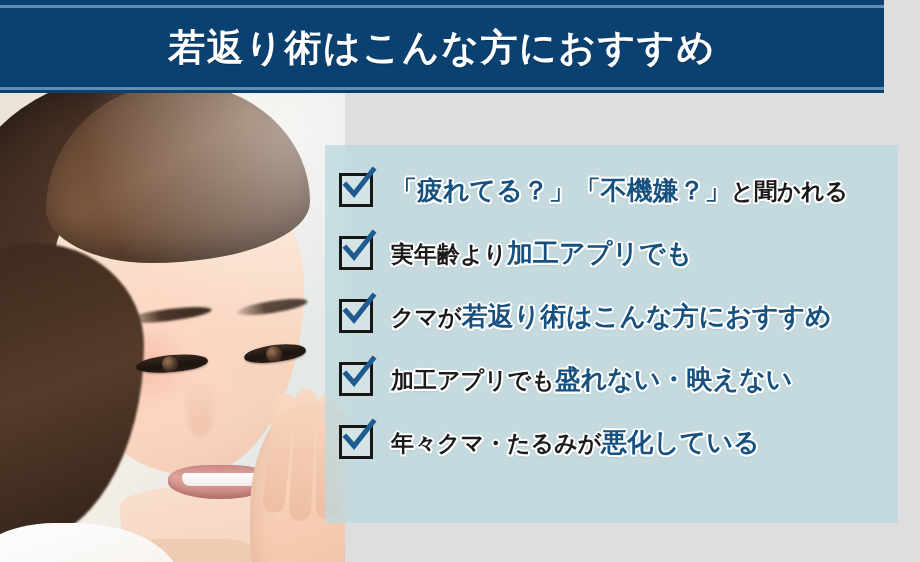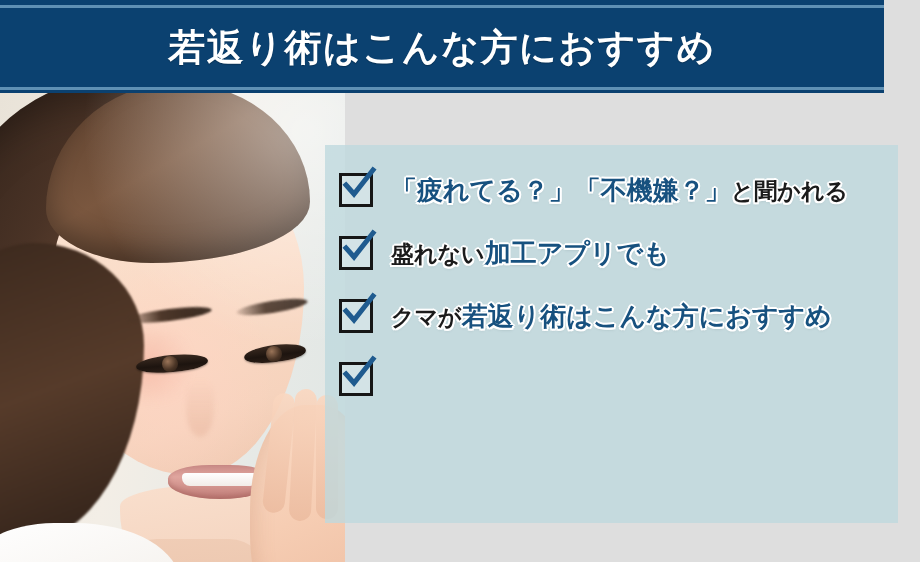--- a/index.html
+++ b/index.html
@@ -251,37 +251,50 @@
       </span>
     </li>
 
     <li class="row r1">
       <span class="checkbox">
         <svg viewBox="0 0 38 38">
           <path d="M6 19 L14 28 L33 4" fill="none" stroke="#1f5b8f" stroke-width="5" stroke-linecap="square"></path>
         </svg>
       </span>
       <span class="row-text">
-        <span class="sm">盛れない</span><span class="hl">加工アプリでも</span>
+        <span class="sm">実年齢より</span><span class="hl">加工アプリでも</span>
       </span>
     </li>
 
     <li class="row r2">
       <span class="checkbox">
         <svg viewBox="0 0 38 38">
           <path d="M6 19 L14 28 L33 4" fill="none" stroke="#1f5b8f" stroke-width="5" stroke-linecap="square"></path>
         </svg>
       </span>
       <span class="row-text">
         <span class="sm">クマが</span><span class="hl">若返り術はこんな方におすすめ</span>
       </span>
     </li>
 
     <li class="row r3">
       <span class="checkbox">
         <svg viewBox="0 0 38 38">
           <path d="M6 19 L14 28 L33 4" fill="none" stroke="#1f5b8f" stroke-width="5" stroke-linecap="square"></path>
         </svg>
       </span>
-    </li>
-
+      <span class="row-text">
+        <span class="sm">加工アプリでも</span><span class="hl">盛れない・映えない</span>
+      </span>
+    </li>
+
+    <li class="row r4">
+      <span class="checkbox">
+        <svg viewBox="0 0 38 38">
+          <path d="M6 19 L14 28 L33 4" fill="none" stroke="#1f5b8f" stroke-width="5" stroke-linecap="square"></path>
+        </svg>
+      </span>
+      <span class="row-text">
+        <span class="sm">年々クマ・たるみが</span><span class="hl">悪化している</span>
+      </span>
+    </li>
   </ul>
 </div>
 
 </body></html>

